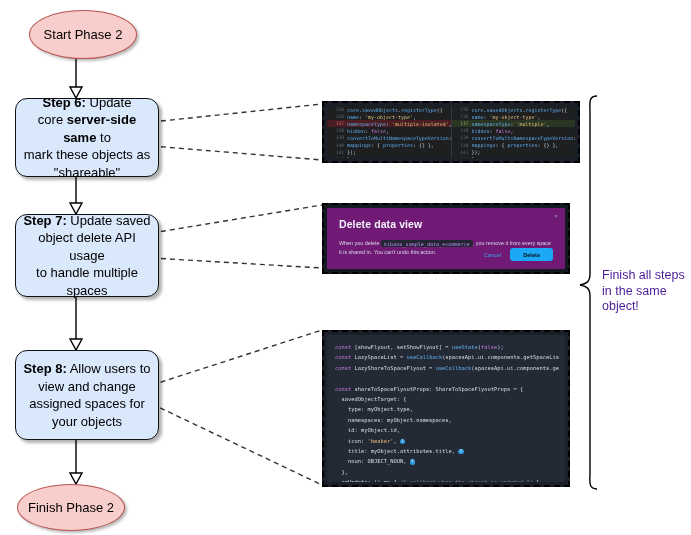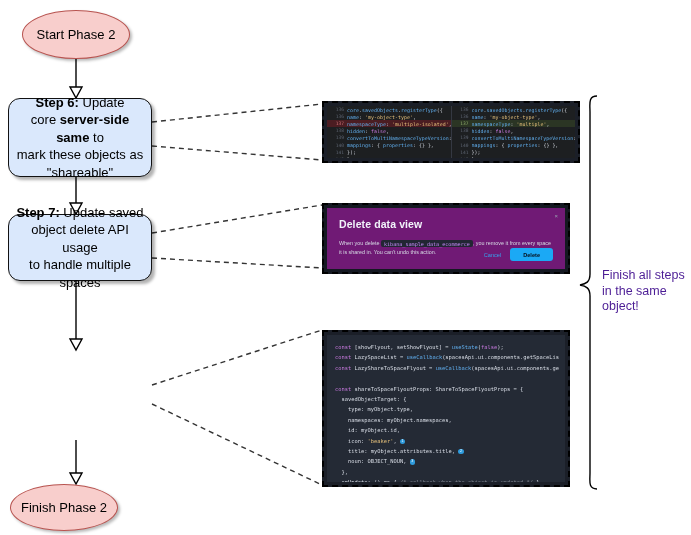--- a/index.html
+++ b/index.html
@@ -6,21 +6,21 @@
   body{
     width:691px;height:535px;position:relative;overflow:hidden;
     font-family:"Liberation Sans", sans-serif;
     color:#000;
   }
   #canvas{position:absolute;inset:0;width:691px;height:535px;}
   svg.edges{position:absolute;left:0;top:0;width:691px;height:535px;pointer-events:none;}
 
   
   .node{position:absolute;box-sizing:border-box;display:flex;align-items:center;
-        justify-content:center;text-align:center;}
+        justify-content:center;text-align:center;margin-left:7px;}
   .terminator{
     background:#f8cecc;border:1.3px solid #b85450;border-radius:50%;
     box-shadow:2px 2px 3px rgba(0,0,0,.28);
     font-size:13px;line-height:15px;
   }
   .step{
     background:#dae8fc;border:1.3px solid #121212;border-radius:12px;
     box-shadow:3px 3px 3px rgba(0,0,0,.30);
     font-size:13px;line-height:17.5px;padding:4px 7px;
   }
@@ -121,29 +121,38 @@
       <b>Step 6:</b>
       <span>Update</span><br>
       <span>core</span>
       <b>server-side same</b>
       <span>to</span><br>
       <span>mark these objects as</span><br>
       <span>"shareable"</span>
     </div>
   </div>
 
-  <div class="node step" style="left:8px;top:214px;width:144px;height:67px;">
+  <div class="node step" style="left:8px;top:214px;width:144px;height:83px;">
     <div>
       <b>Step 7:</b>
       <span>Update saved</span><br>
       <span>object delete API usage</span><br>
       <span>to handle multiple spaces</span>
     </div>
   </div>
 
+  <div class="node step" style="left:8px;top:350px;width:144px;height:90px;">
+    <div>
+      <b>Step 8:</b>
+      <span>Allow users to</span><br>
+      <span>view and change</span><br>
+      <span>assigned spaces for</span><br>
+      <span>your objects</span>
+    </div>
+  </div>
 
   <div class="node terminator" style="left:10px;top:484px;width:108px;height:47px;">
     <span>Finish Phase 2</span>
   </div>
 
   <div class="shot" style="left:322px;top:101px;width:258px;height:62px;">
     <div class="shot-inner">
       <div class="diff">
         <div class="diff-col" id="diff-before">
             <div class="crow">

